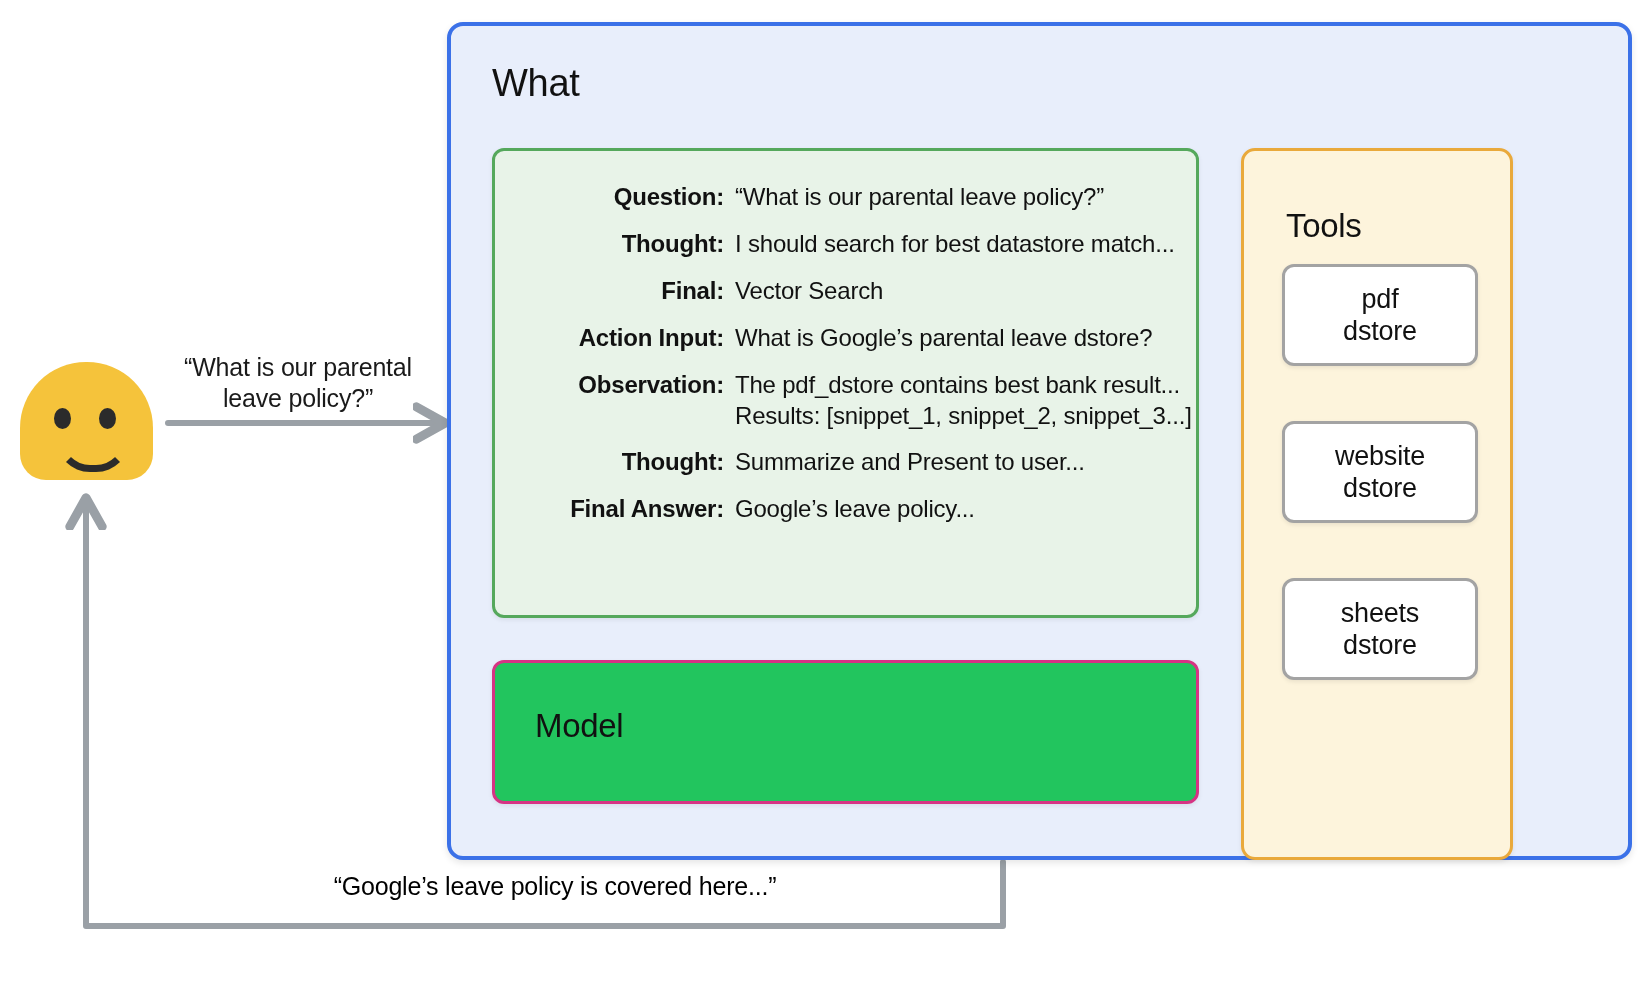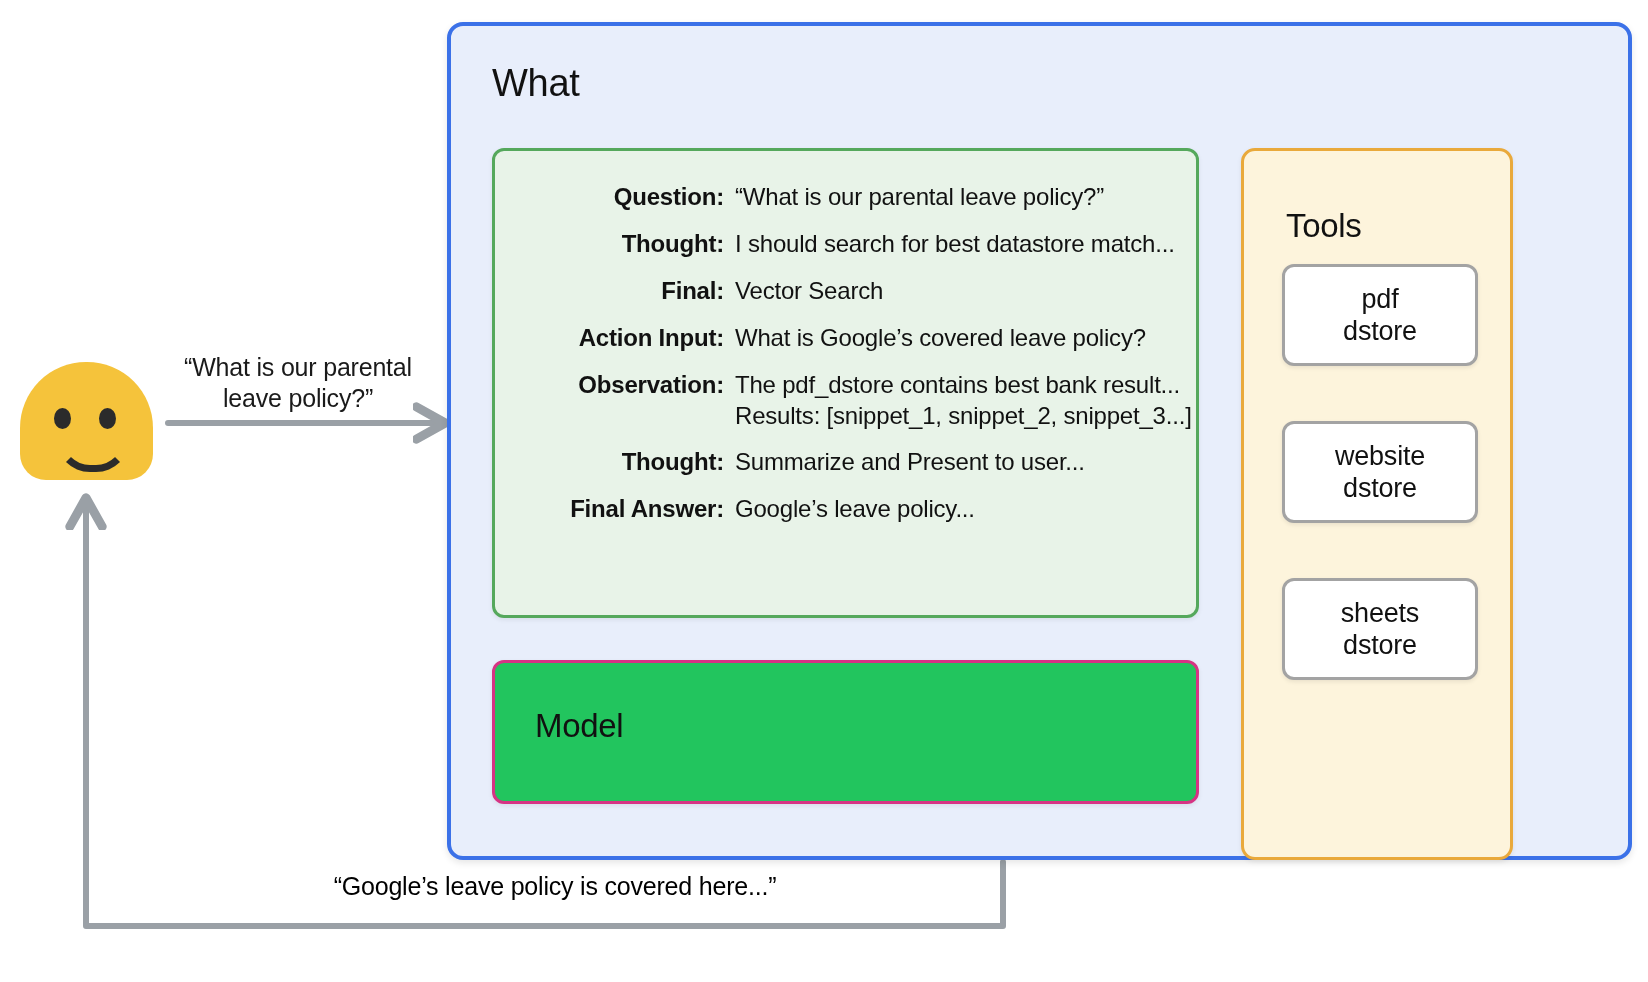--- a/index.html
+++ b/index.html
@@ -287,21 +287,21 @@
           <div class="react-value">I should search for best datastore match...</div>
         </div>
 
         <div class="react-row">
           <div class="react-label">Final:</div>
           <div class="react-value">Vector Search</div>
         </div>
 
         <div class="react-row">
           <div class="react-label">Action Input:</div>
-          <div class="react-value">What is Google’s covered leave policy?</div>
+          <div class="react-value">What is Google’s parental leave dstore?</div>
         </div>
 
         <div class="react-row tight">
           <div class="react-label">Observation:</div>
           <div class="react-value">The pdf_dstore contains best bank result...
 Results: [snippet_1, snippet_2, snippet_3...]</div>
         </div>
 
         <div class="react-row">
           <div class="react-label">Thought:</div>

